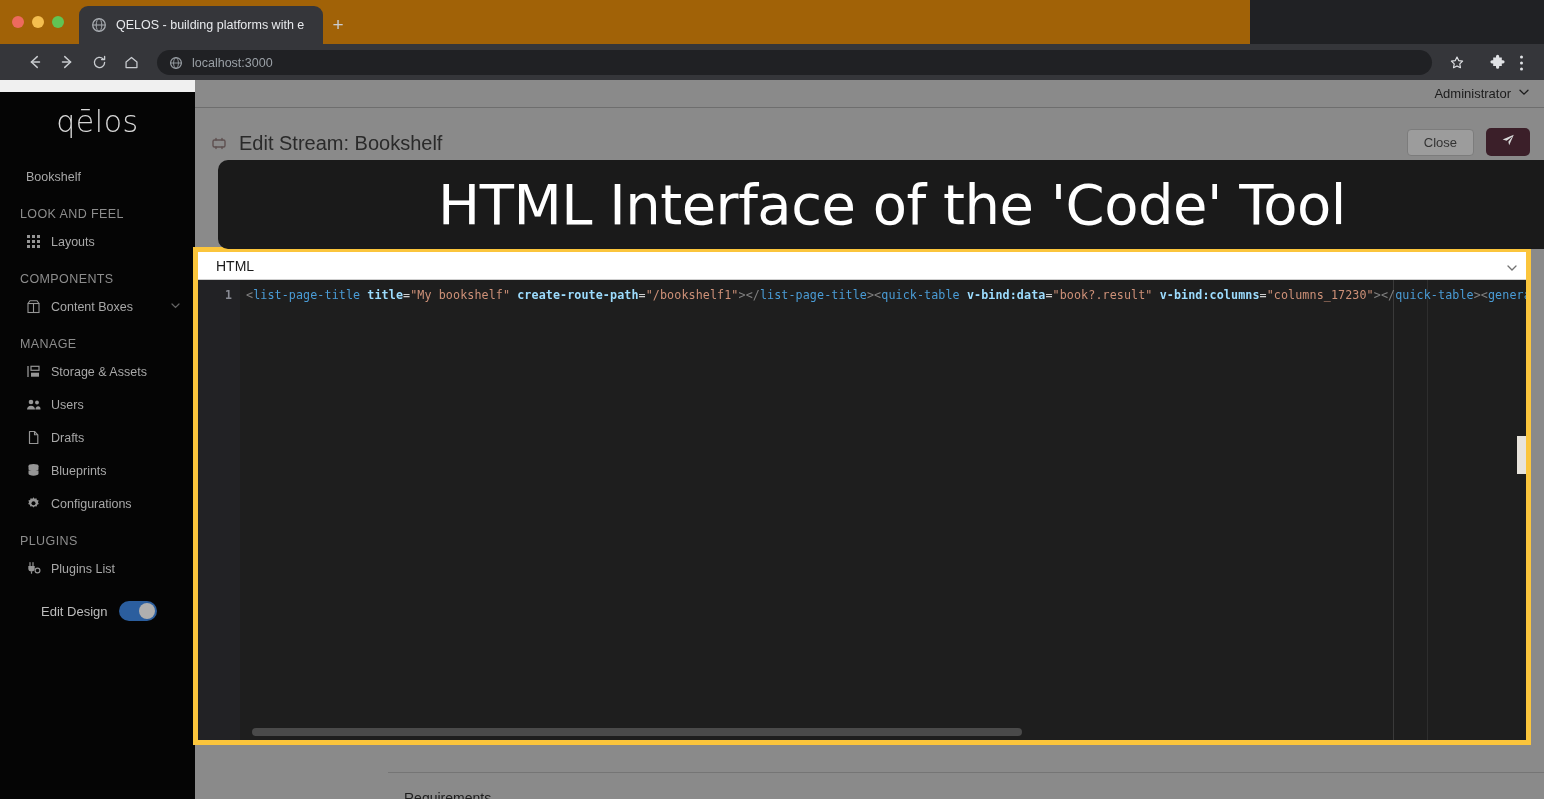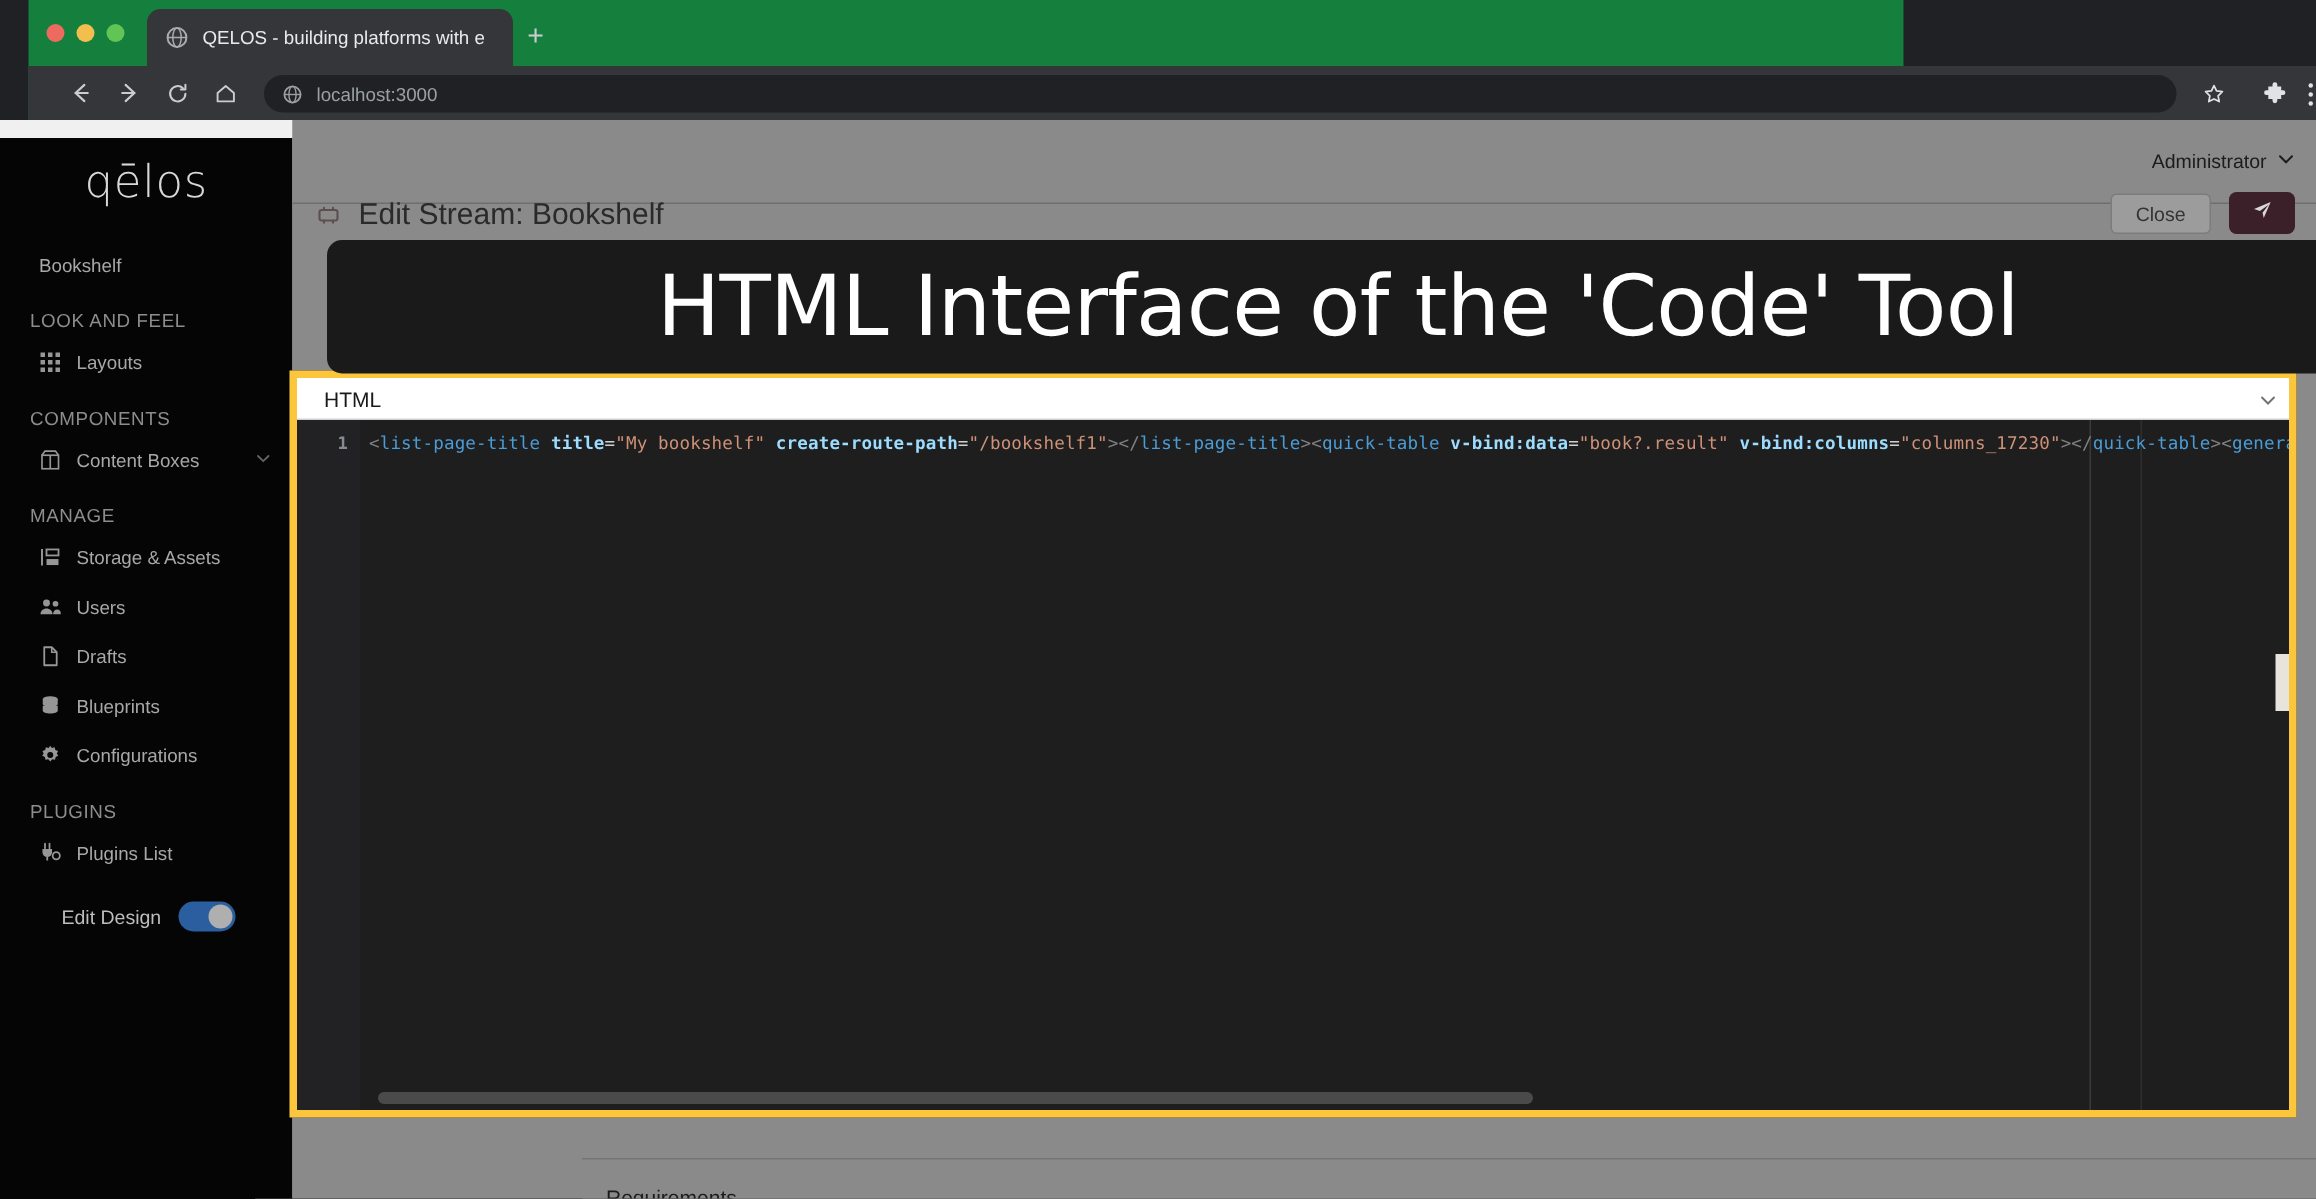--- a/index.html
+++ b/index.html
@@ -5,21 +5,21 @@
   * { box-sizing: border-box; margin: 0; padding: 0; }
   html, body {
     width: 1544px; height: 799px; overflow: hidden;
     font-family: "Liberation Sans", sans-serif;
     background: #202124;
   }
 
   #root { position: relative; width: 1544px; height: 799px; }
 
   
-  .browser-chrome { position: absolute; left: 0; top: 0; width: 1250px; height: 80px; background: #15803d; margin-left: 19px; }
+  .browser-chrome { position: absolute; left: 0; top: 0; width: 1250px; height: 80px; background: #a16207; }
 
   .tabstrip { position: absolute; left: 0; top: 0; width: 1544px; height: 44px; }
   .traffic { position: absolute; left: 12px; top: 16px; display: flex; gap: 8px; }
   .dot { width: 12px; height: 12px; border-radius: 50%; }
   .dot.red { background: #ED6A5E; }
   .dot.yellow { background: #F4BE4F; }
   .dot.green { background: #61C454; }
 
   .tab {
     position: absolute; left: 79px; top: 6px; width: 244px; height: 38px;
@@ -93,21 +93,21 @@
   }
   .toggle .knob {
     position: absolute; right: 2px; top: 2px; width: 16px; height: 16px;
     border-radius: 50%; background: #AFAFAF;
   }
 
   
   .main { position: absolute; left: 195px; top: 0; width: 1349px; height: 719px; background: #8A8A8A; }
 
   .app-topbar {
-    position: absolute; left: 0; top: 0; width: 1349px; height: 56px;
+    position: absolute; left: 0; top: 0; width: 1349px; height: 28px;
     background: #8A8A8A; border-bottom: 1px solid #6E6E6E;
     display: flex; align-items: center; justify-content: flex-end; padding-right: 14px;
   }
   .user-menu { display: flex; align-items: center; gap: 7px; font-size: 13px; color: #1C1C1C; cursor: pointer; }
 
   .page-head {
     position: absolute; left: 0; top: 41px; width: 1349px; height: 45px;
     display: flex; align-items: center; padding-left: 15px; gap: 11px;
   }
   .page-head .ph-icon { width: 18px; height: 18px; opacity: .55; }

